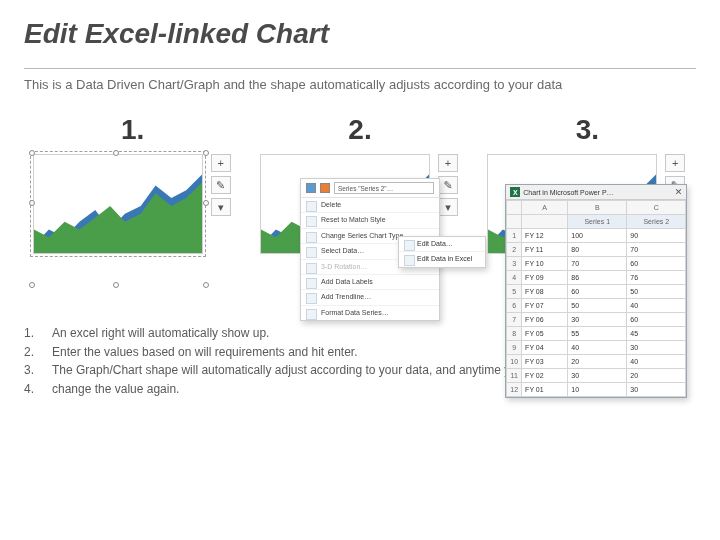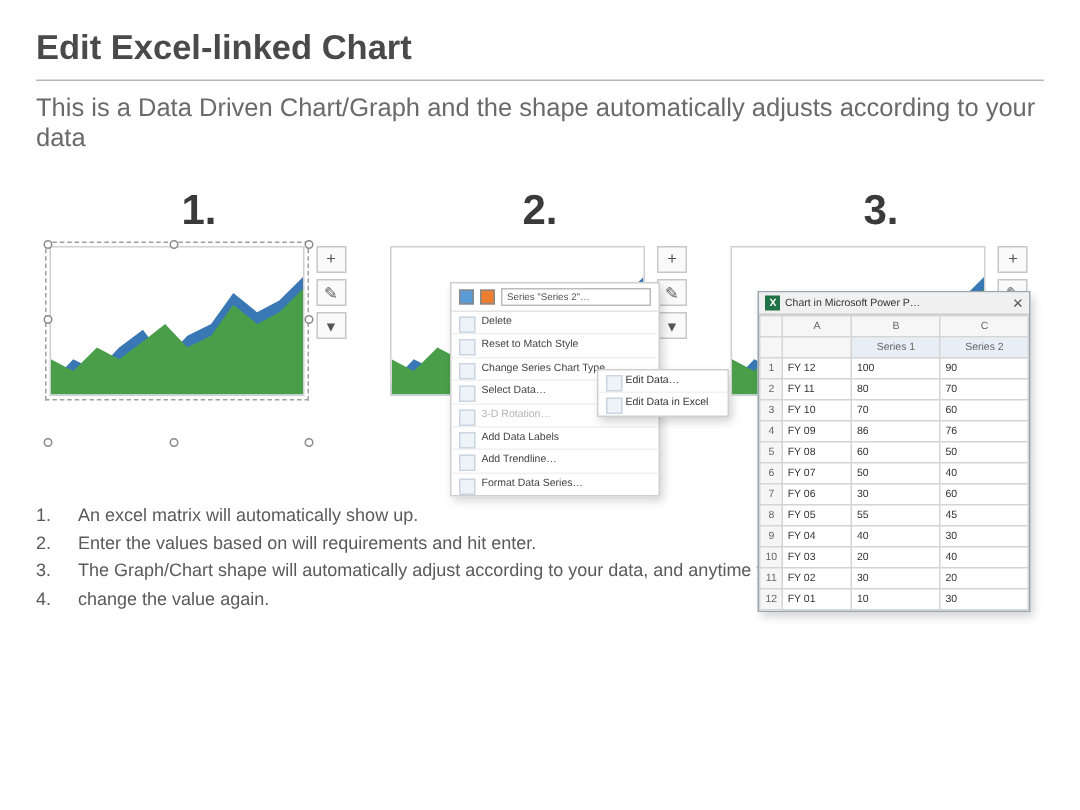--- a/index.html
+++ b/index.html
@@ -6,32 +6,33 @@
   body {
     width: 720px;
     height: 540px;
     background: #fff;
     font-family: Arial, sans-serif;
     color: #333;
     padding: 18px 24px;
     position: relative;
   }
   .title {
-    font-size: 23px;
+    font-size: 28px;
+    font-style: italic;
     font-weight: 700;
     color: #4a4a4a;
-    margin-bottom: 8px;
+    margin-bottom: 18px;
   }
   .divider {
     border: none;
     border-top: 1px solid #b8b8b8;
     margin: 6px 0 8px 0;
   }
   .subtitle {
-    font-size: 17px;
+    font-size: 13px;
     color: #6a6a6a;
     margin-bottom: 22px;
   }
   .steps-row {
     display: flex;
     justify-content: space-between;
     gap: 10px;
     margin-bottom: 40px;
   }
   .step-col {
@@ -374,17 +375,17 @@
 </div>
 
 <div class="instructions">
   <div class="instr-nums">
     <div>1.</div>
     <div>2.</div>
     <div>3.</div>
     <div>4.</div>
   </div>
   <div class="instr-text">
-    <div>An excel matrix will automatically show up.</div>
+    <div>An excel right will automatically show up.</div>
     <div>Enter the values based on will requirements and hit enter.</div>
     <div>The Graph/Chart shape will automatically adjust according to your data, and anytime you change the value again.</div>
   </div>
 </div>
 
 </body></html>

